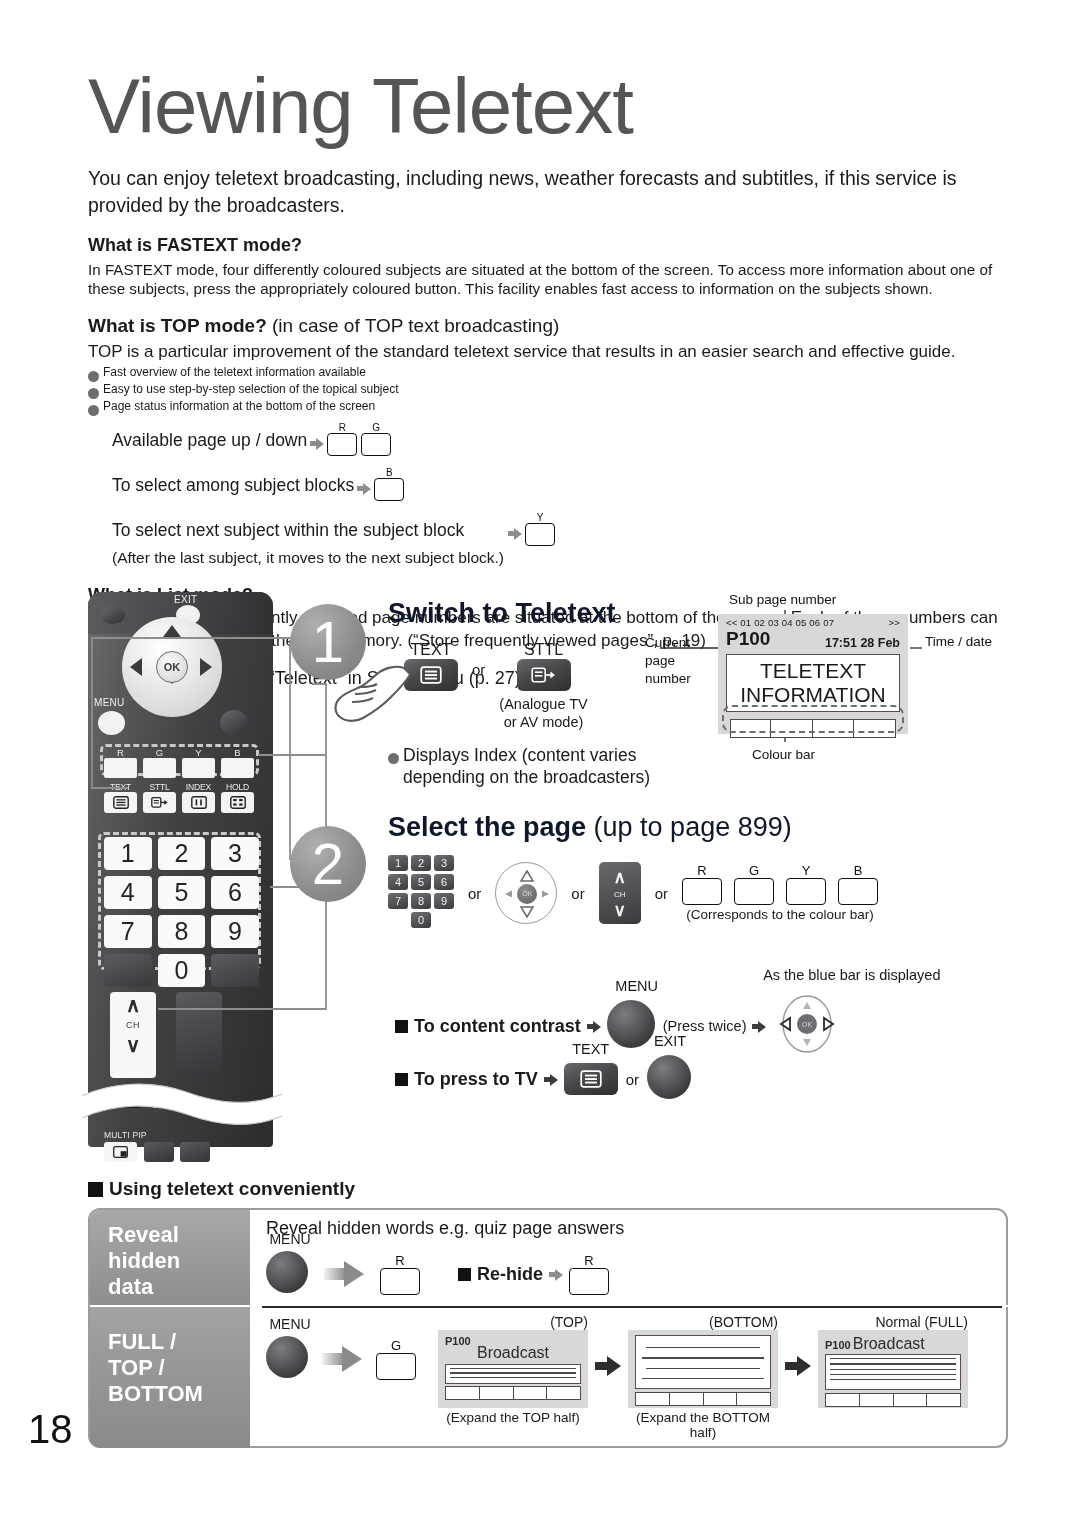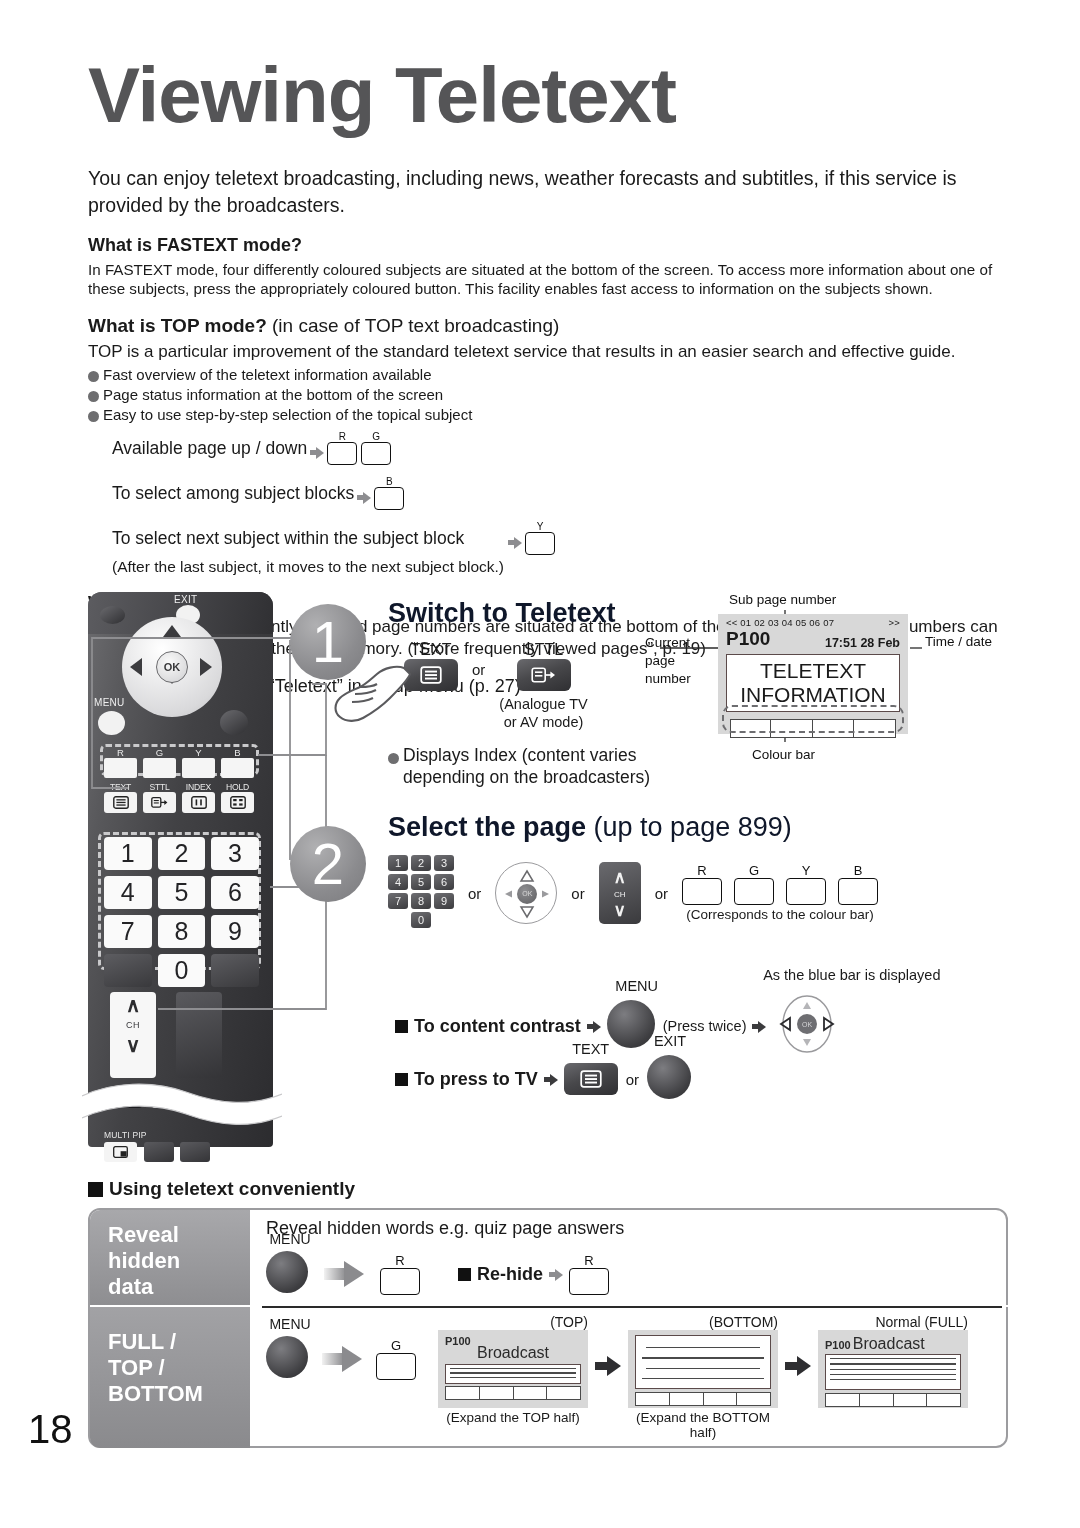--- a/index.html
+++ b/index.html
@@ -9,36 +9,36 @@
     background:#ffffff;
     font-family:"Liberation Sans", sans-serif;
     color:#1a1a1a;
     position:relative;
     overflow:hidden;
   }
   .page { position:absolute; inset:0; }
 
   
   #title {
-    position:absolute; left:88px; top:56px;
-    font-size:78px; font-weight:bold; letter-spacing:-1px;
+    position:absolute; left:88px; top:67px;
+    font-size:78px; font-weight:normal; letter-spacing:-1px;
     color:#555557; line-height:1;
   }
 
   
   #intro {
     position:absolute; left:88px; top:165px; width:920px;
     font-size:19.5px; line-height:1.38;
   }
   .h-sub { font-size:18px; font-weight:bold; margin-top:10px; }
   .h-sub .reg { font-weight:normal; }
   .body-s { font-size:15.2px; line-height:1.28; }
 
   .bullets { margin-top:2px; }
-  .bullet-row { font-size:15px; line-height:1.32; display:flex; align-items:flex-start;}
+  .bullet-row { font-size:12px; line-height:1.32; display:flex; align-items:flex-start;}
   .dot {
     display:inline-block; width:11px; height:11px; border-radius:50%;
     background:#6e6e70; margin-right:4px; margin-top:6px; flex:0 0 auto;
   }
 
   
   .keybox-wrap { display:inline-flex; flex-direction:column; align-items:center; vertical-align:middle; }
   .keybox-letter { font-size:10px; line-height:10px; color:#111; }
   .keybox {
     width:30px; height:23px; border:1.6px solid #111; border-radius:4px;
@@ -262,25 +262,25 @@
     </div>
     <div style="font-size:17px; margin-top:1px;">TOP is a particular improvement of the standard teletext service that results in an easier search and effective guide.</div>
 
     <div class="bullets">
       <div class="bullet-row">
         <span class="dot"></span>
         <span>Fast overview of the teletext information available</span>
       </div>
       <div class="bullet-row">
         <span class="dot"></span>
-        <span>Page status information at the bottom of the screen</span>
+        <span>Easy to use step-by-step selection of the topical subject</span>
       </div>
       <div class="bullet-row">
         <span class="dot"></span>
-        <span>Easy to use step-by-step selection of the topical subject</span>
+        <span>Page status information at the bottom of the screen</span>
       </div>
     </div>
 
     <div style="margin-left:24px; ">
       <div class="topline">
         <span style="padding-bottom:4px;">Available page up / down</span>
         <span class="arrow-r" style="margin-bottom:6px;"></span>
         <span class="keybox-wrap">
           <span class="keybox-letter">R</span>
           <span class="keybox"></span>

